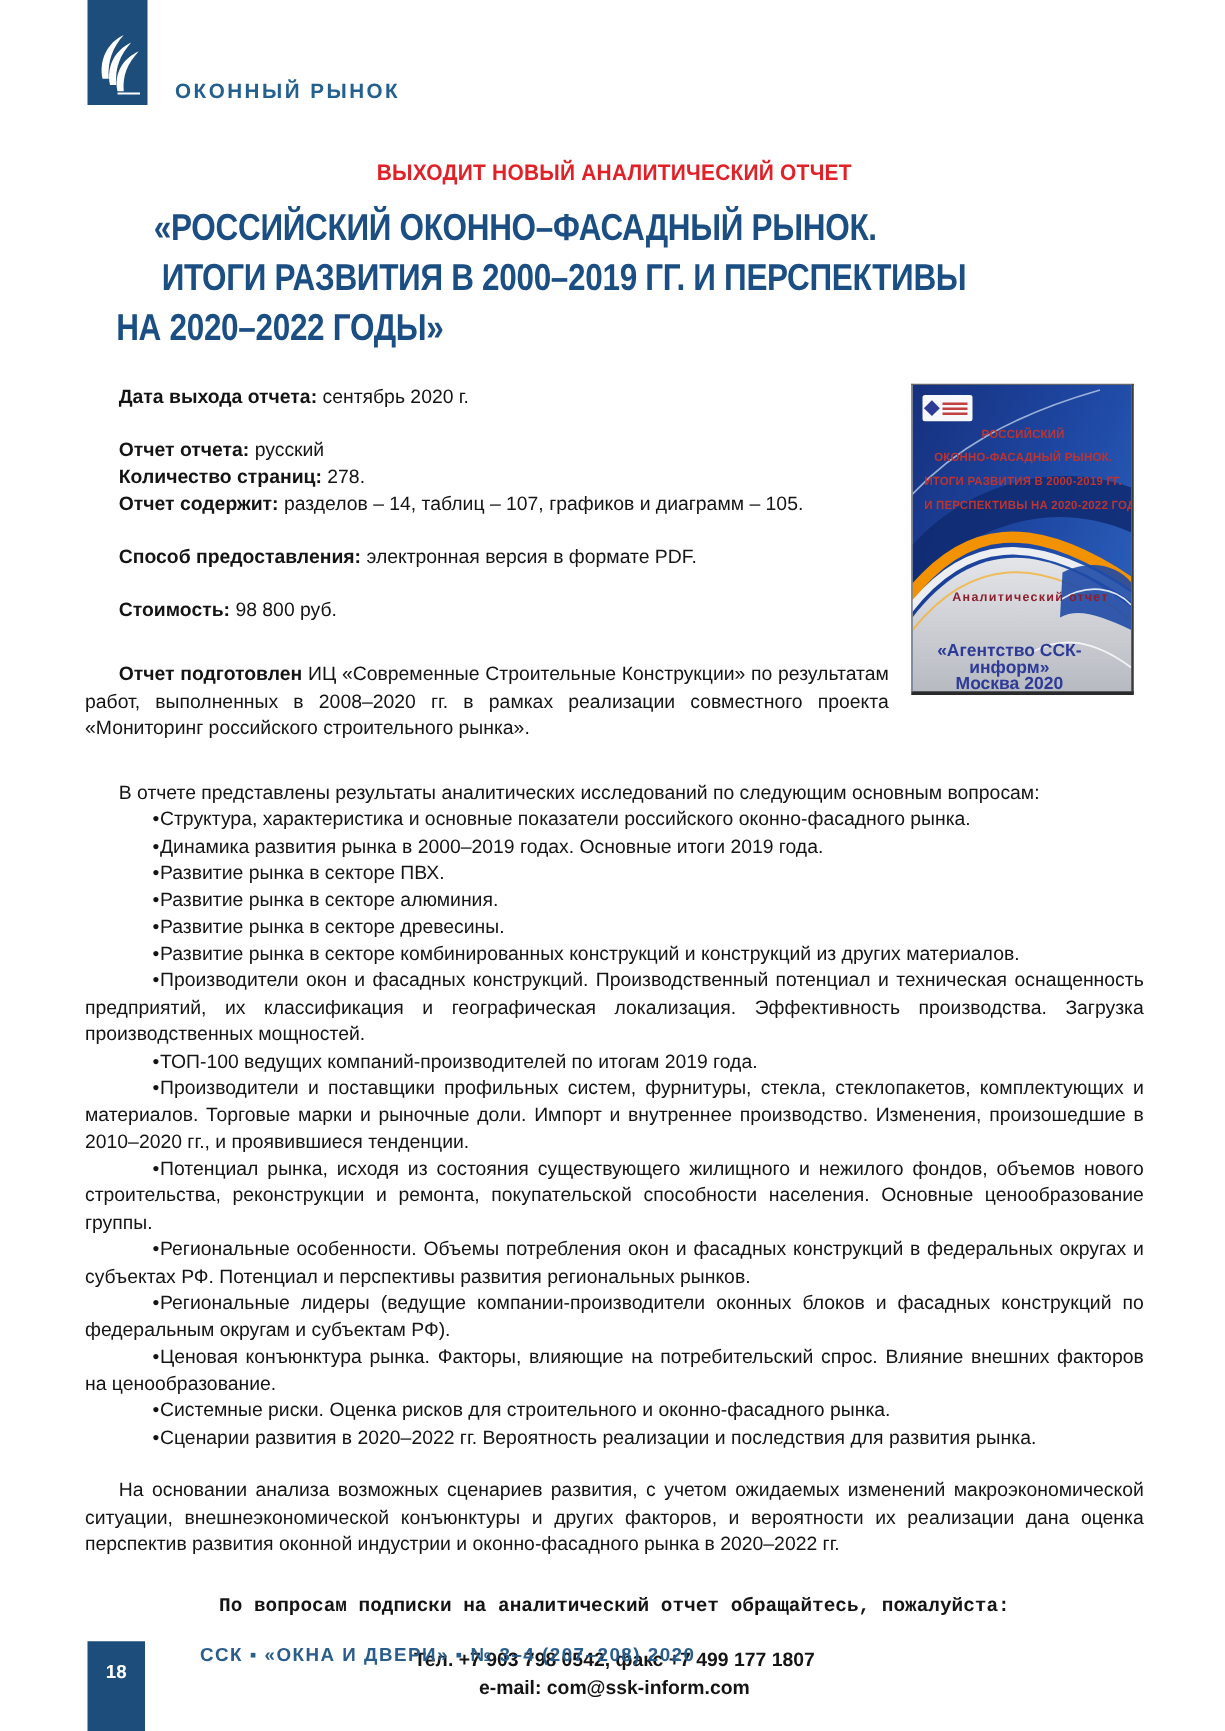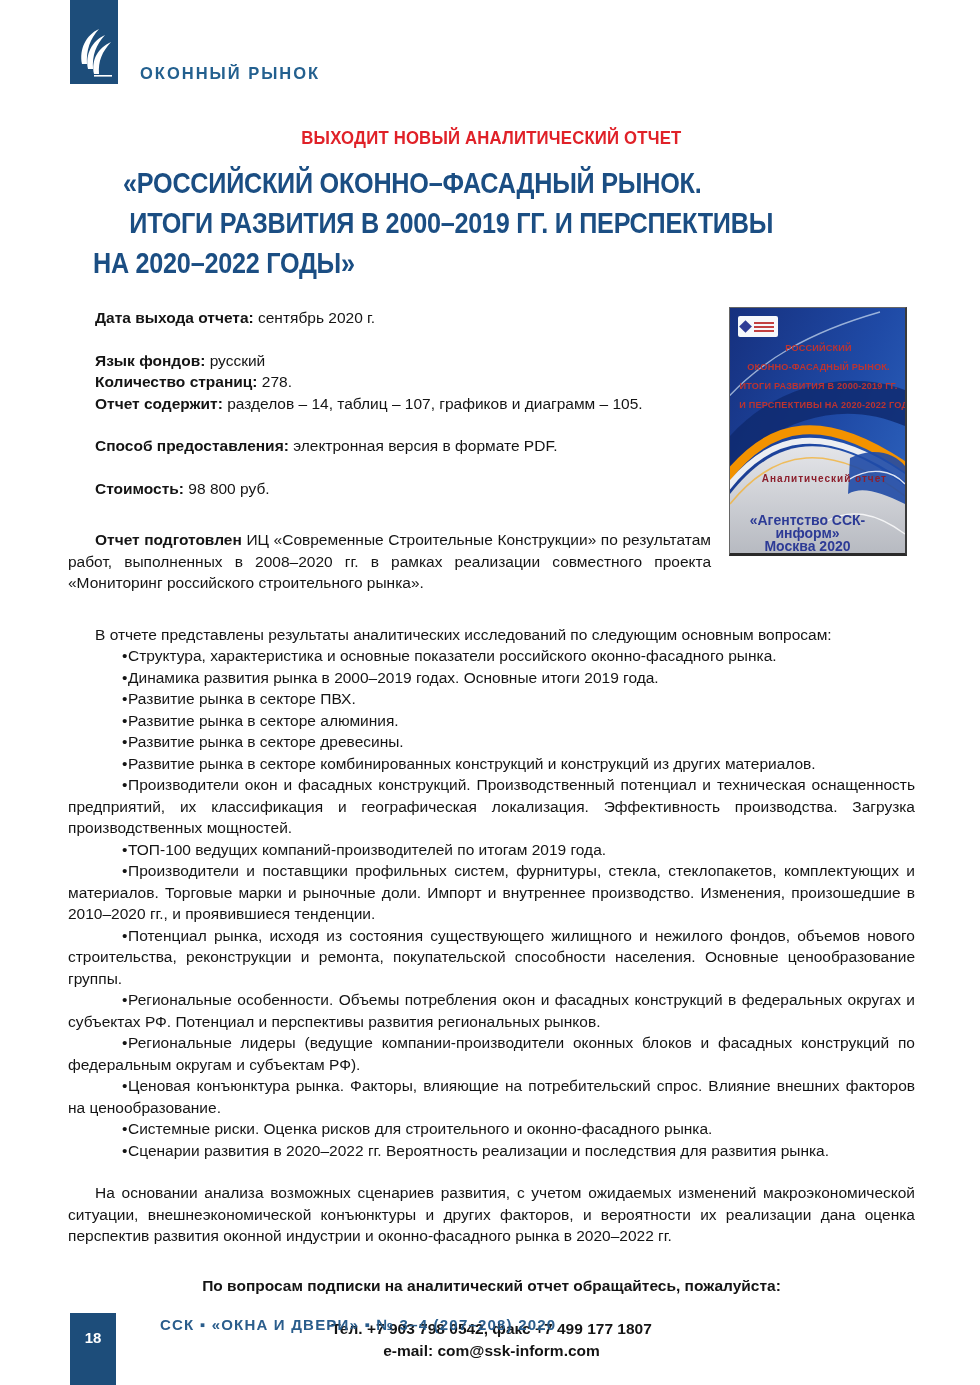--- a/index.html
+++ b/index.html
@@ -61,21 +61,21 @@
   .cover .c-sub{
     position:absolute;left:12px;width:145px;top:160px;text-align:right;
     color:#8c1f2d;font-weight:bold;font-size:10px;letter-spacing:1px;
   }
   .cover .c-pub{
     position:absolute;left:0;width:155px;top:206px;text-align:center;
     color:#2d3b96;font-size:14px;line-height:13px;font-weight:bold;
   }
   
   .contact{margin-top:28px;text-align:center;font-weight:bold;}
-  .contact .c-head{margin:0;}
+  .contact .c-head{margin:0;font-family:Liberation Mono, monospace;}
   .contact .c-phone{margin:22px 0 0 0;}
   .contact .c-mail{margin:0;}
   
   .footer-box{
     position:absolute;left:70px;top:1313px;width:46px;height:72px;background:#1d4d7a;
     color:#ffffff;font-weight:bold;font-size:15px;text-align:center;padding-top:16px;
     box-sizing:border-box;
   }
   .footer-info{
     position:absolute;left:140px;top:1316px;color:#2a5d8c;font-size:15px;
@@ -143,21 +143,21 @@
       </div>
       <div class="c-sub">Аналитический отчет</div>
       <div class="c-pub">
         <div>«Агентство ССК-информ»</div>
         <div>Москва 2020</div>
       </div>
     </div>
 
     <p class="indent"><b class="lbl">Дата выхода отчета:</b> <span>сентябрь 2020 г.</span></p>
 
-    <p class="indent gap-s"><b class="lbl">Язык фондов:</b> <span>русский</span></p>
+    <p class="indent gap-s"><b class="lbl">Отчет отчета:</b> <span>русский</span></p>
     <p class="indent"><b class="lbl">Количество страниц:</b> <span>278.</span></p>
     <p class="indent"><b class="lbl">Отчет содержит:</b> <span>разделов – 14, таблиц – 107, графиков и диаграмм – 105.</span></p>
 
     <p class="indent gap-s"><b class="lbl">Способ предоставления:</b> <span>электронная версия в формате PDF.</span></p>
 
     <p class="indent gap-s"><b class="lbl">Стоимость:</b> <span>98 800 руб.</span></p>
 
     <p class="indent gap-m"><b class="lbl">Отчет подготовлен</b> <span>ИЦ «Современные Строительные Конструкции» по результатам работ, выполненных в 2008–2020 гг. в рамках реализации совместного проекта «Мониторинг российского строительного рынка».</span></p>
 
     <p class="indent gap-m">В отчете представлены результаты аналитических исследований по следующим основным вопросам:</p>

